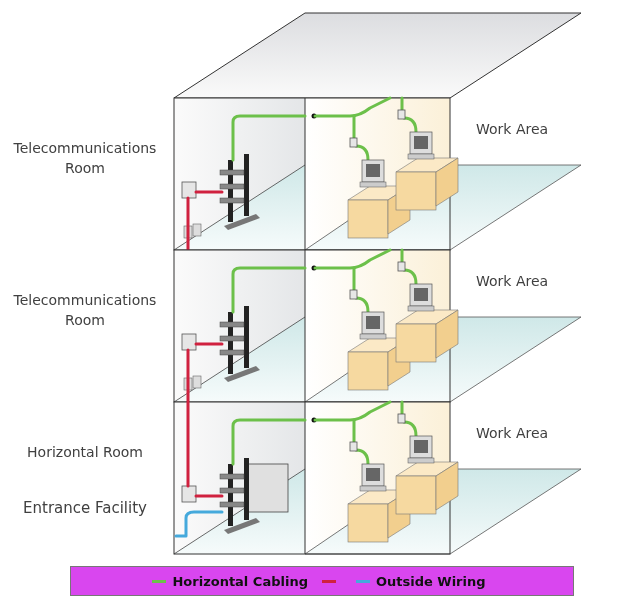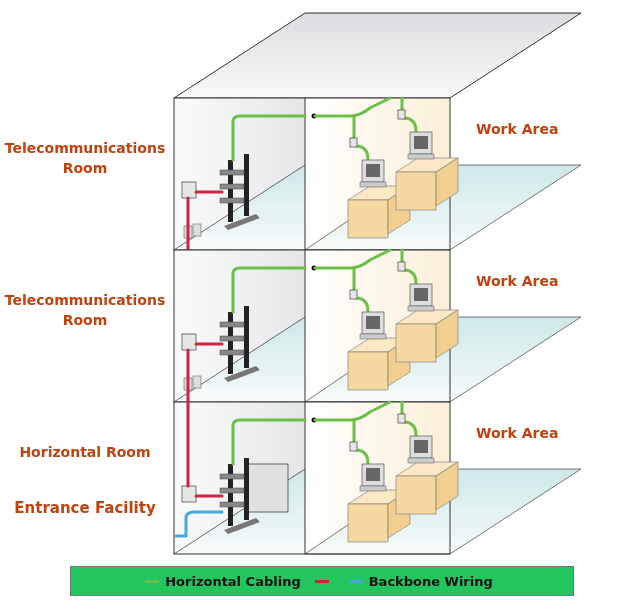--- a/index.html
+++ b/index.html
@@ -1,21 +1,21 @@
 <!DOCTYPE html>
 <html><head>
 <meta charset="utf-8">
 <style>
   html,body{margin:0;padding:0;background:#fff;}
   body{width:619px;height:605px;position:relative;overflow:hidden;font-family:"DejaVu Sans",sans-serif;}
   #stage{position:absolute;left:0;top:0;}
-  .lbl{position:absolute;font-weight:bold;color:#c2410c;text-align:center;font-size:14px;line-height:20px;}
+  .lbl{position:absolute;font-weight:normal;color:#404040;text-align:center;font-size:14px;line-height:20px;}
   .lbl-left{width:170px;left:0;}
   .lbl-work{left:476px;width:110px;text-align:left;}
-  #legend{position:absolute;left:70px;top:566px;width:502px;height:28px;border:1px solid #777;background:#22c55e;display:flex;align-items:center;justify-content:center;gap:8px;font-size:13px;font-weight:bold;color:#111;}
+  #legend{position:absolute;left:70px;top:566px;width:502px;height:28px;border:1px solid #777;background:#d946ef;display:flex;align-items:center;justify-content:center;gap:8px;font-size:13px;font-weight:bold;color:#111;}
   .sw{display:inline-block;width:14px;height:3px;margin-right:6px;vertical-align:middle;}
   .li{display:flex;align-items:center;margin-right:6px;}
 </style>
 </head>
 <body>
 
 <svg id="stage" width="619" height="605">
   <defs>
     <linearGradient id="roofg" x1="0" y1="0" x2="0" y2="1">
       <stop offset="0" stop-color="#dcdde0"></stop>
@@ -201,15 +201,15 @@
 <div id="legend">
   <span class="li">
       <span class="sw" style="background:#6cc04a"></span>
       <span>Horizontal Cabling</span>
     </span>
   <span class="li">
       <span class="sw" style="background:#d0213f"></span>
     </span>
   <span class="li">
       <span class="sw" style="background:#45a9dc"></span>
-      <span>Backbone Wiring</span>
+      <span>Outside Wiring</span>
     </span>
 </div>
 
 </body></html>

